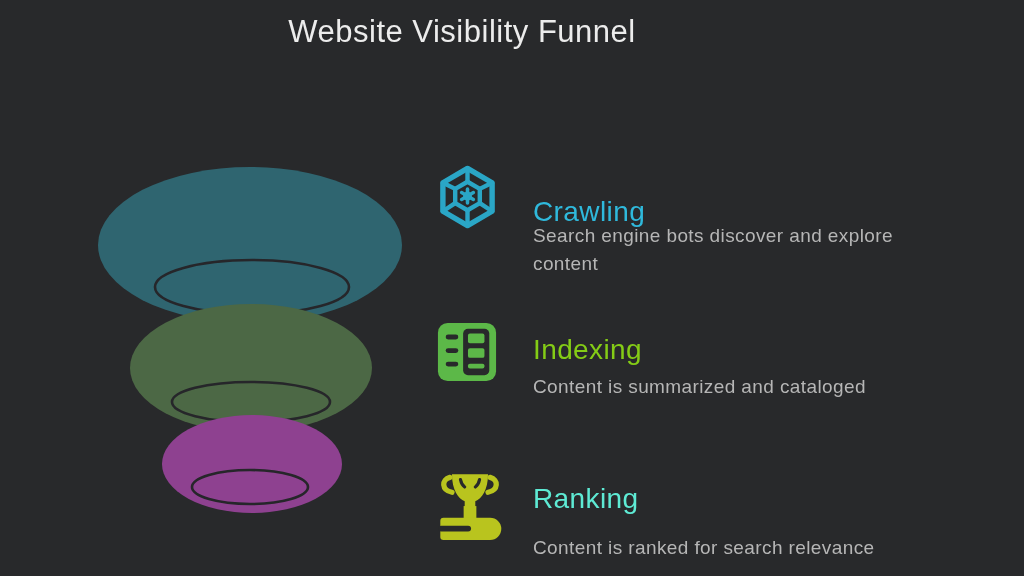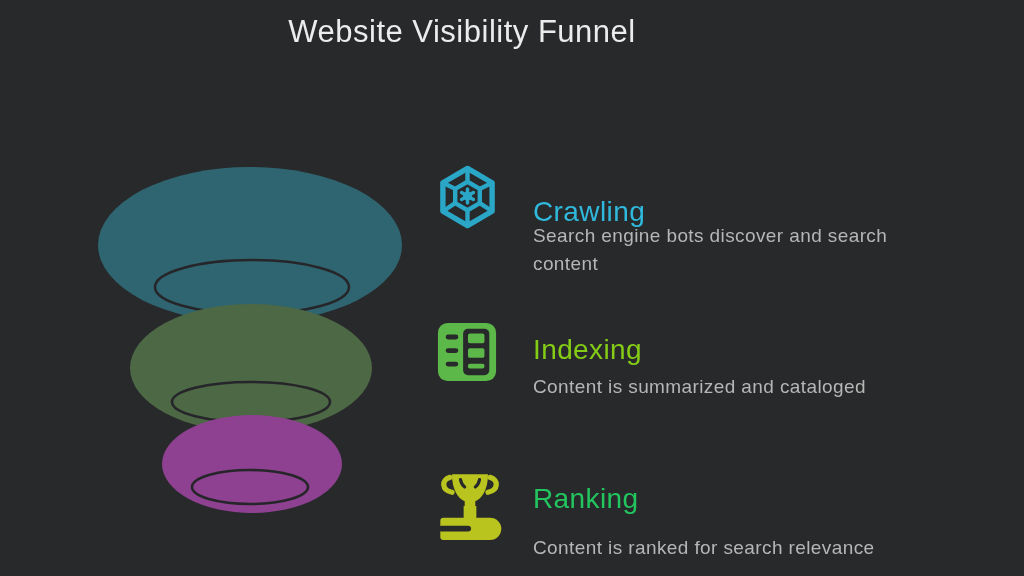--- a/index.html
+++ b/index.html
@@ -23,21 +23,21 @@
   .row-ranking{top:470px;height:110px;}
   .step-icon{position:absolute;left:0;top:0;}
   .step-text{position:absolute;left:97px;top:0;width:403px;}
   .step-label{
     position:absolute;top:13px;left:0;
     font-size:28px;font-weight:500;letter-spacing:0.4px;
     white-space:nowrap;
   }
   .label-crawling{color:#2fb9dc;margin-top:18px;}
   .label-indexing{color:#84cc16;}
-  .label-ranking{color:#22c55e;}
+  .label-ranking{color:#5eead4;}
   .step-desc{
     position:absolute;left:0;width:400px;
     font-size:19px;line-height:28px;letter-spacing:0.4px;
     color:#b6b6b6;
   }
   .desc-crawling{top:57px;}
   .desc-indexing{top:52px;}
   .desc-ranking{top:64px;}
 </style>
 </head>
@@ -64,21 +64,21 @@
     <line x1="32" y1="61" x2="32" y2="45.5" stroke-width="4.5"></line>
     <line x1="7" y1="46.5" x2="19.5" y2="38.25" stroke-width="4.5"></line>
     <line x1="7" y1="17.5" x2="19.5" y2="23.75" stroke-width="4.5"></line>
     <circle cx="32" cy="31" r="4.5" fill="currentColor" stroke="none"></circle>
     <line x1="32" y1="24" x2="32" y2="38" stroke-width="3.6"></line>
     <line x1="26" y1="27.5" x2="38" y2="34.5" stroke-width="3.6"></line>
     <line x1="38" y1="27.5" x2="26" y2="34.5" stroke-width="3.6"></line>
   </svg>
   <div class="step-text">
     <div class="step-label label-crawling">Crawling</div>
-    <div class="step-desc desc-crawling">Search engine bots discover and search content</div>
+    <div class="step-desc desc-crawling">Search engine bots discover and explore content</div>
   </div>
 </div>
 
 <div class="step-row row-indexing">
   <svg class="step-icon" width="62" height="62" viewBox="0 0 64 64" color="#5cb848">
     <rect x="2" y="2" width="60" height="60" rx="10" fill="currentColor"></rect>
     <rect x="10" y="14" width="13" height="5" rx="2.5" fill="#28292b"></rect>
     <rect x="10" y="28" width="13" height="5" rx="2.5" fill="#28292b"></rect>
     <rect x="10" y="42" width="13" height="5" rx="2.5" fill="#28292b"></rect>
     <rect x="28" y="8" width="27" height="48" rx="5" fill="#28292b"></rect>

